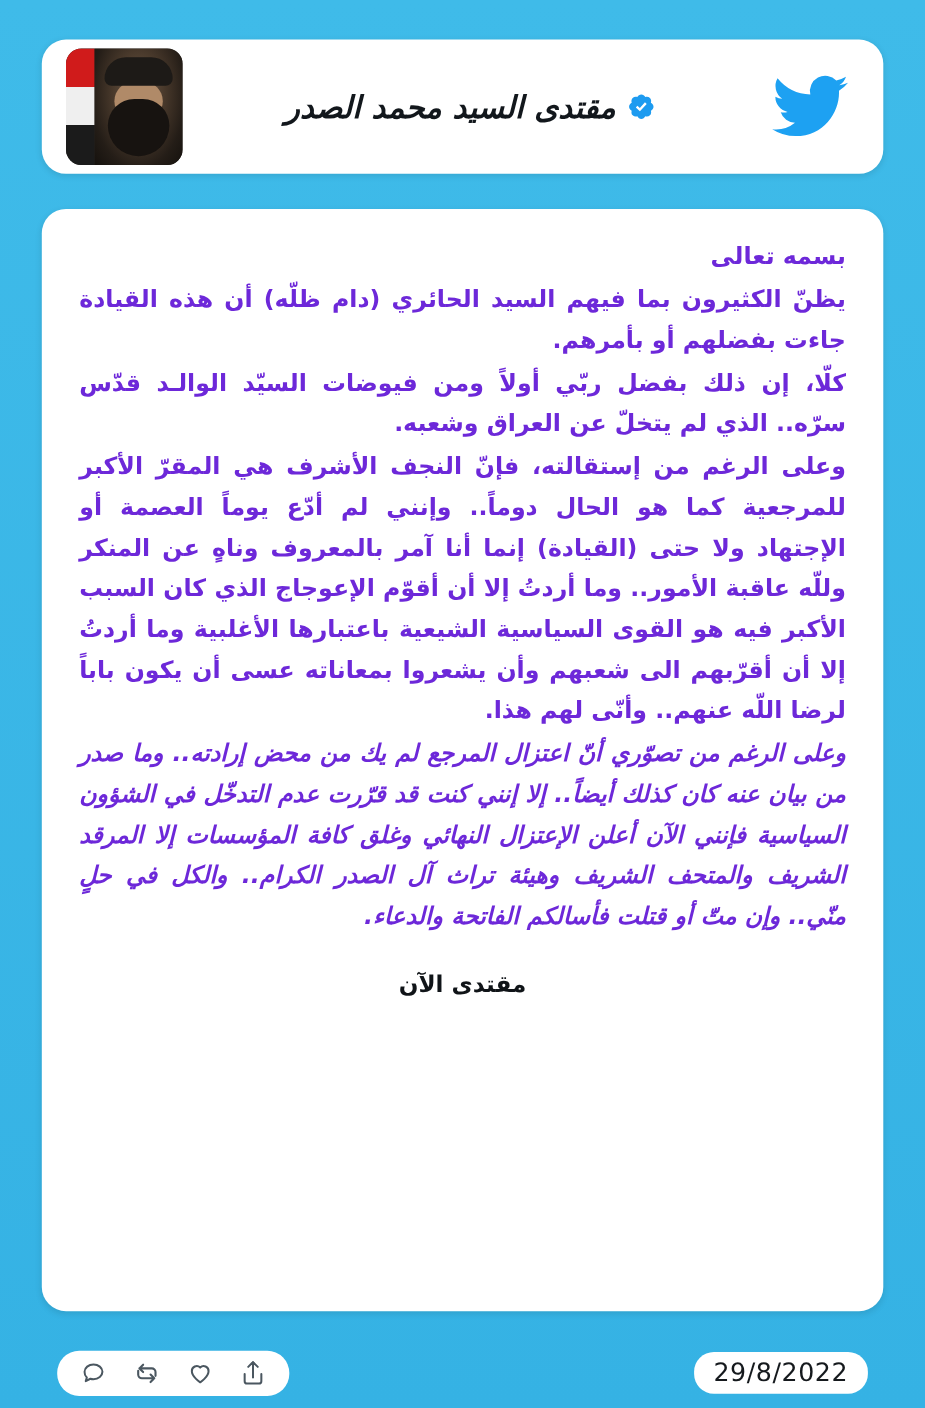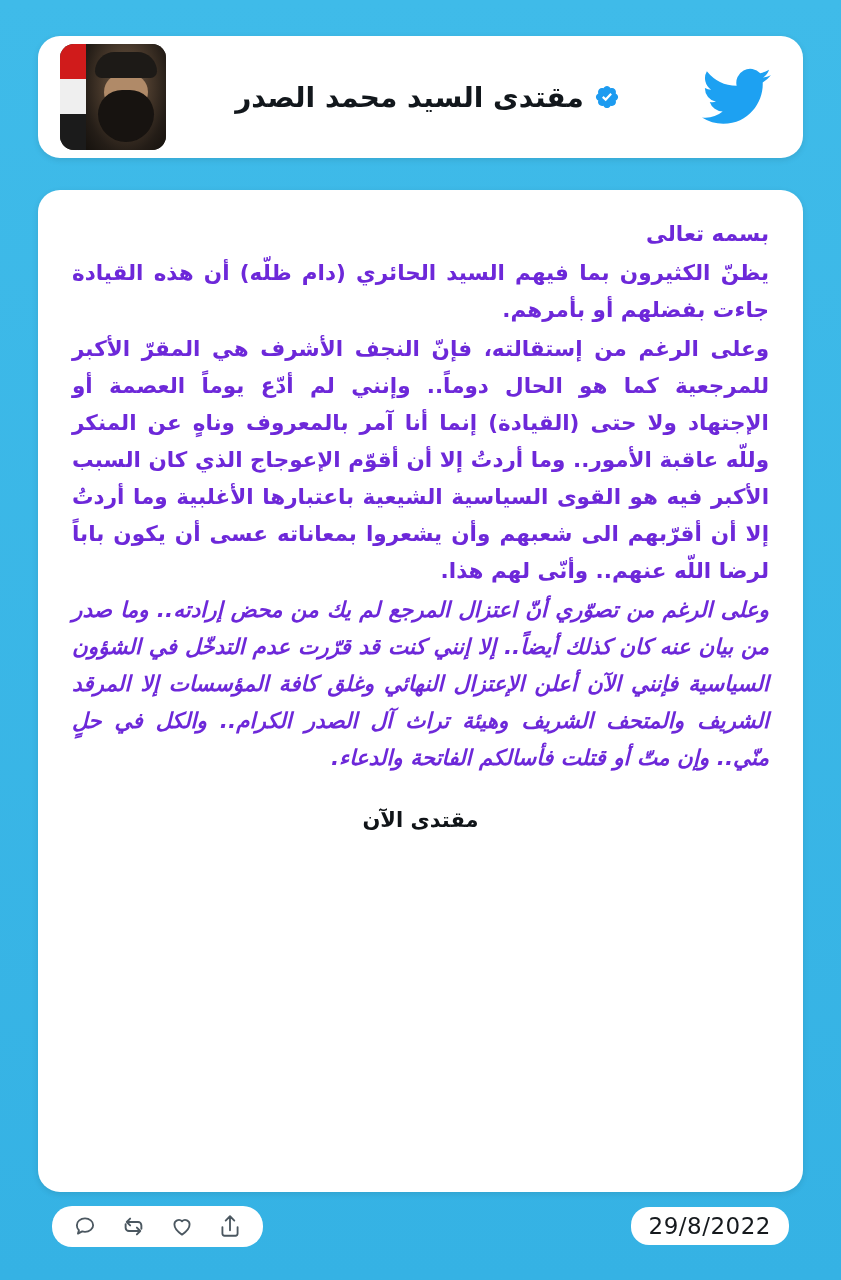--- a/index.html
+++ b/index.html
@@ -89,20 +89,21 @@
     flex: 1 1 auto;
     text-align: center;
     padding: 0 10px;
   }
   .name-row {
     display: flex;
     flex-direction: row-reverse;
     align-items: center;
     justify-content: center;
     gap: 10px;
+    font-style: italic;
   }
   .display-name {
     font-size: 28px;
     font-weight: bold;
     color: #12171c;
     white-space: nowrap;
   }
   .verified {
     width: 26px; height: 26px;
     flex: 0 0 auto;
@@ -153,21 +154,21 @@
     font-size: 21px;
     font-weight: bold;
     color: #101418;
     line-height: 1.7;
   }
 
   
   .footer {
     position: absolute;
     left: 0; right: 0;
-    bottom: 32px;
+    bottom: 10px;
     height: 44px;
     display: flex;
     flex-direction: row;
     align-items: center;
     justify-content: space-between;
     padding: 0 52px;
     box-sizing: border-box;
   }
   .date-pill {
     background: #ffffff;
@@ -222,20 +223,21 @@
       <svg viewBox="0 0 24 24" width="84" height="70" aria-hidden="true">
         <path fill="#1da1f2" d="M23.64 4.57a9.6 9.6 0 0 1-2.73.75 4.78 4.78 0 0 0 2.09-2.63 9.55 9.55 0 0 1-3.02 1.15 4.76 4.76 0 0 0-8.1 4.34A13.5 13.5 0 0 1 1.67 3.15a4.76 4.76 0 0 0 1.47 6.35 4.7 4.7 0 0 1-2.15-.6v.06a4.76 4.76 0 0 0 3.81 4.66 4.8 4.8 0 0 1-2.14.08 4.76 4.76 0 0 0 4.44 3.3A9.55 9.55 0 0 1 0 19.03a13.47 13.47 0 0 0 7.29 2.14c8.75 0 13.54-7.25 13.54-13.54l-.02-.62a9.64 9.64 0 0 0 2.83-2.44z"></path>
       </svg>
     </div>
   </div>
 
   <div class="tweet-card">
     <div class="tweet-text">
       <p>بسمه تعالى</p>
       <p>يظنّ الكثيرون بما فيهم السيد الحائري (دام ظلّه) أن هذه القيادة جاءت بفضلهم أو بأمرهم.</p>
+      <p>كلّا، إن ذلك بفضل ربّي أولاً ومن فيوضات السيّد الوالـد قدّس سرّه.. الذي لم يتخلّ عن العراق وشعبه.</p>
       <p>وعلى الرغم من إستقالته، فإنّ النجف الأشرف هي المقرّ الأكبر للمرجعية كما هو الحال دوماً.. وإنني لم أدّع يوماً العصمة أو الإجتهاد ولا حتى (القيادة) إنما أنا آمر بالمعروف وناهٍ عن المنكر وللّه عاقبة الأمور.. وما أردتُ إلا أن أقوّم الإعوجاج الذي كان السبب الأكبر فيه هو القوى السياسية الشيعية باعتبارها الأغلبية وما أردتُ إلا أن أقرّبهم الى شعبهم وأن يشعروا بمعاناته عسى أن يكون باباً لرضا اللّه عنهم.. وأنّى لهم هذا.</p>
       <p class="gap">وعلى الرغم من تصوّري أنّ اعتزال المرجع لم يك من محض إرادته.. وما صدر من بيان عنه كان كذلك أيضاً.. إلا إنني كنت قد قرّرت عدم التدخّل في الشؤون السياسية فإنني الآن أعلن الإعتزال النهائي وغلق كافة المؤسسات إلا المرقد الشريف والمتحف الشريف وهيئة تراث آل الصدر الكرام.. والكل في حلٍ منّي.. وإن متّ أو قتلت فأسالكم الفاتحة والدعاء.</p>
     </div>
     <div class="signature">
       <div>مقتدى الآن</div>
     </div>
   </div>
 
   <div class="footer">
     <div class="date-pill">29/8/2022</div>

